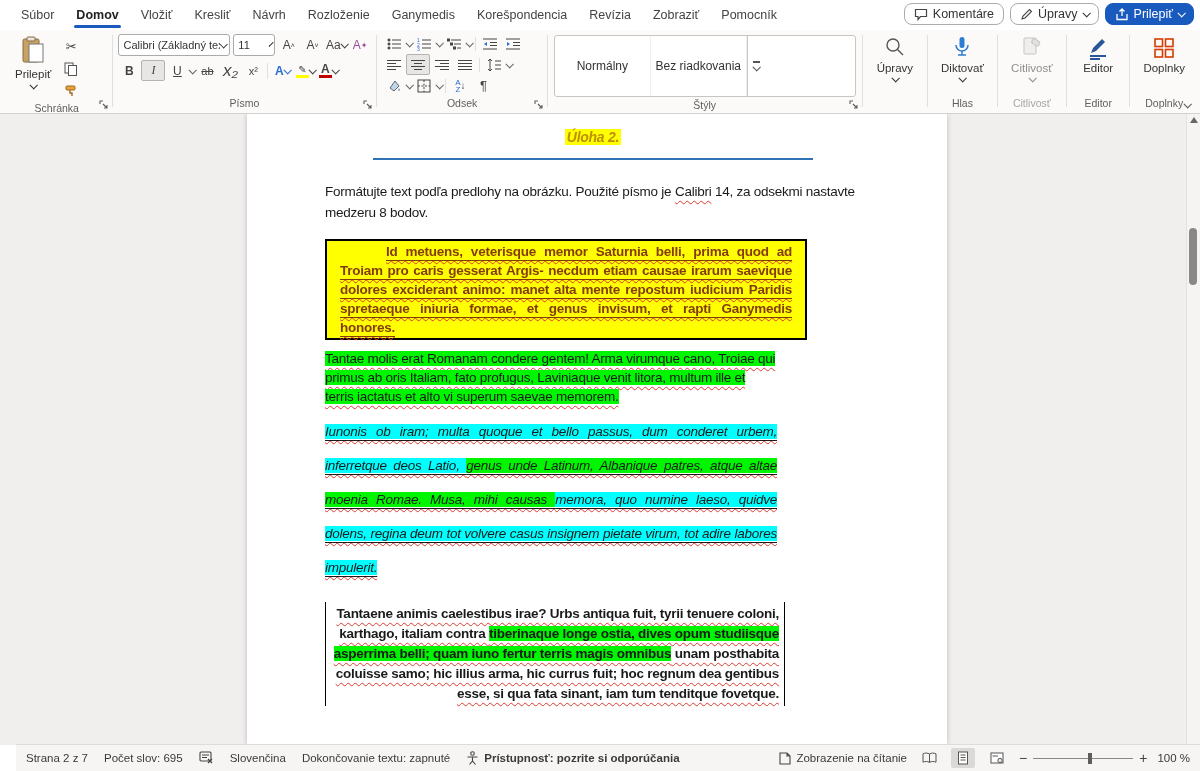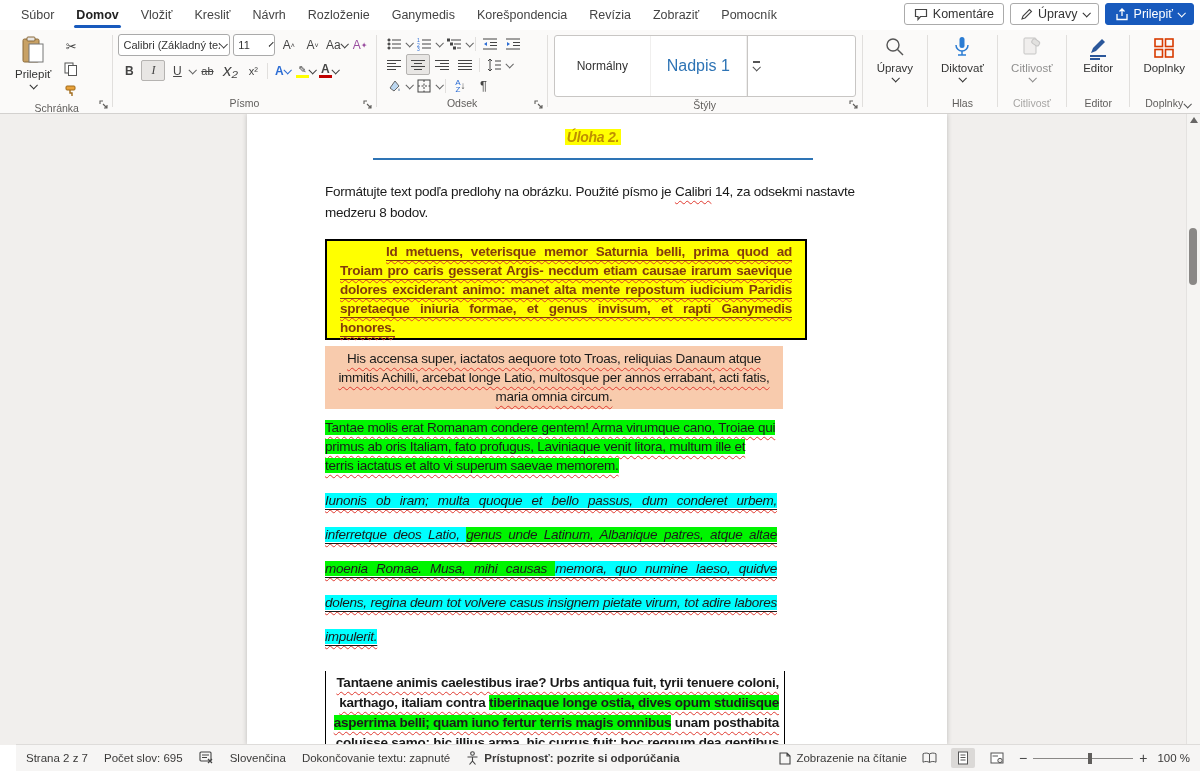--- a/index.html
+++ b/index.html
@@ -5,21 +5,21 @@
   html,body{margin:0;padding:0;background:#dcdcdc;}
   .app{position:relative;width:1200px;height:771px;background:#fff;overflow:hidden;
        font-family:"Liberation Sans",sans-serif;color:#252423;}
   
   .tabbar{position:absolute;top:0;left:0;right:0;height:30px;background:#fff;display:flex;align-items:center;}
   .tabs{display:flex;align-items:center;height:100%;padding-left:10px;}
   .tab{position:relative;padding:0 11px;font-size:12.5px;line-height:30px;color:#444;cursor:default;white-space:nowrap;}
   .tab.active{color:#222;font-weight:bold;}
   .tab.active::after{content:"";position:absolute;left:9px;right:9px;bottom:2px;height:3px;background:var(--accent-blue,#185ABD);border-radius:2px;}
   .tab-actions{position:absolute;right:6px;top:3px;display:flex;gap:6px;align-items:center;}
-  .tbtn{display:flex;align-items:center;gap:5px;border:1px solid #ababab;border-radius:3px;background:#fff;
+  .tbtn{display:flex;align-items:center;gap:5px;border:1px solid #ababab;border-radius:8px;background:#fff;
         font-size:12.5px;padding:3px 9px;color:#333;}
   .tbtn.primary{background:var(--accent-blue,#185ABD);border-color:var(--accent-blue,#185ABD);color:#fff;}
   .chev{display:inline-block;width:5px;height:5px;border-right:1.4px solid currentColor;border-bottom:1.4px solid currentColor;
         transform:rotate(45deg) translateY(-1px);}
   
   .ribbon{position:absolute;top:30px;left:0;right:0;height:83px;background:#fbfaf9;border-bottom:1px solid #d3d1cf;
           display:flex;align-items:stretch;padding:0 4px;}
   .rgroup{position:relative;display:flex;flex-direction:column;padding:4px 4px 0 4px;}
   .rgroup-body{flex:1;display:flex;align-items:flex-start;}
   .rgroup-label{height:18px;font-size:10.5px;color:#605e5c;text-align:center;line-height:16px;}
@@ -380,21 +380,21 @@
             <path d="M1 4 V1 h3 M4 4 l4 4 M8 5 v3 h-3" fill="none" stroke="#605e5c" stroke-width="1.1"></path>
           </svg>
       </span>
     </section>
     <div class="vsep"></div>
 
     <section class="rgroup" style="width:322px;">
       <div class="rgroup-body" style="padding-top:1px;">
         <div class="styles-gallery" style="width:100%;">
           <div class="style-cell">Normálny</div>
-          <div class="style-cell h1">Nadpis 1</div>
+          <div class="style-cell">Bez riadkovania</div>
           <div class="style-more">
               <span class="bar"></span>
               <span class="chev"></span>
             </div>
         </div>
       </div>
       <div class="rgroup-label">Štýly</div>
       <span class="launcher">
         <svg width="10" height="10" viewBox="0 0 10 10">
             <path d="M1 4 V1 h3 M4 4 l4 4 M8 5 v3 h-3" fill="none" stroke="#605e5c" stroke-width="1.1"></path>
@@ -497,23 +497,20 @@
     <div class="page">
       <div class="pagecontent">
         <p class="doc-title"><span>Úloha 2.</span></p>
         <div class="rule"></div>
         <p class="instruction"><span>Formátujte text podľa predlohy na obrázku. Použité písmo je </span><span class="sq">Calibri</span><span> 14, za odsekmi nastavte medzeru 8 bodov.</span></p>
 
         <div class="b1">
           <p class="sq"><span class="ul">Id metuens, veterisque memor Saturnia belli, prima quod ad Troiam pro caris gesserat Argis- necdum etiam causae irarum saevique dolores exciderant animo: manet alta mente repostum iudicium Paridis spretaeque iniuria formae, et genus invisum, et rapti Ganymedis honores.</span></p>
         </div>
 
-        <div class="b2">
-          <p class="sq">His accensa super, iactatos aequore toto Troas, reliquias Danaum atque immitis Achilli, arcebat longe Latio, multosque per annos errabant, acti fatis, maria omnia circum.</p>
-        </div>
 
         <div class="b3">
           <p class="sq"><span class="hl-green">Tantae molis erat Romanam condere gentem! Arma virumque cano, Troiae qui primus ab oris Italiam, fato profugus, Laviniaque venit litora, multum ille et terris iactatus et alto vi superum saevae memorem.</span></p>
         </div>
 
         <div class="b4">
           <p class="sq"><span class="hl-cyan ul">Iunonis ob iram; multa quoque et bello passus, dum conderet urbem, inferretque deos Latio, </span><span class="hl-green ul">genus unde Latinum, Albanique patres, atque altae moenia Romae. Musa, mihi causas </span><span class="hl-cyan ul">memora, quo numine laeso, quidve dolens, regina deum tot volvere casus insignem pietate virum, tot adire labores impulerit.</span></p>
         </div>
 
         <div class="b5">

